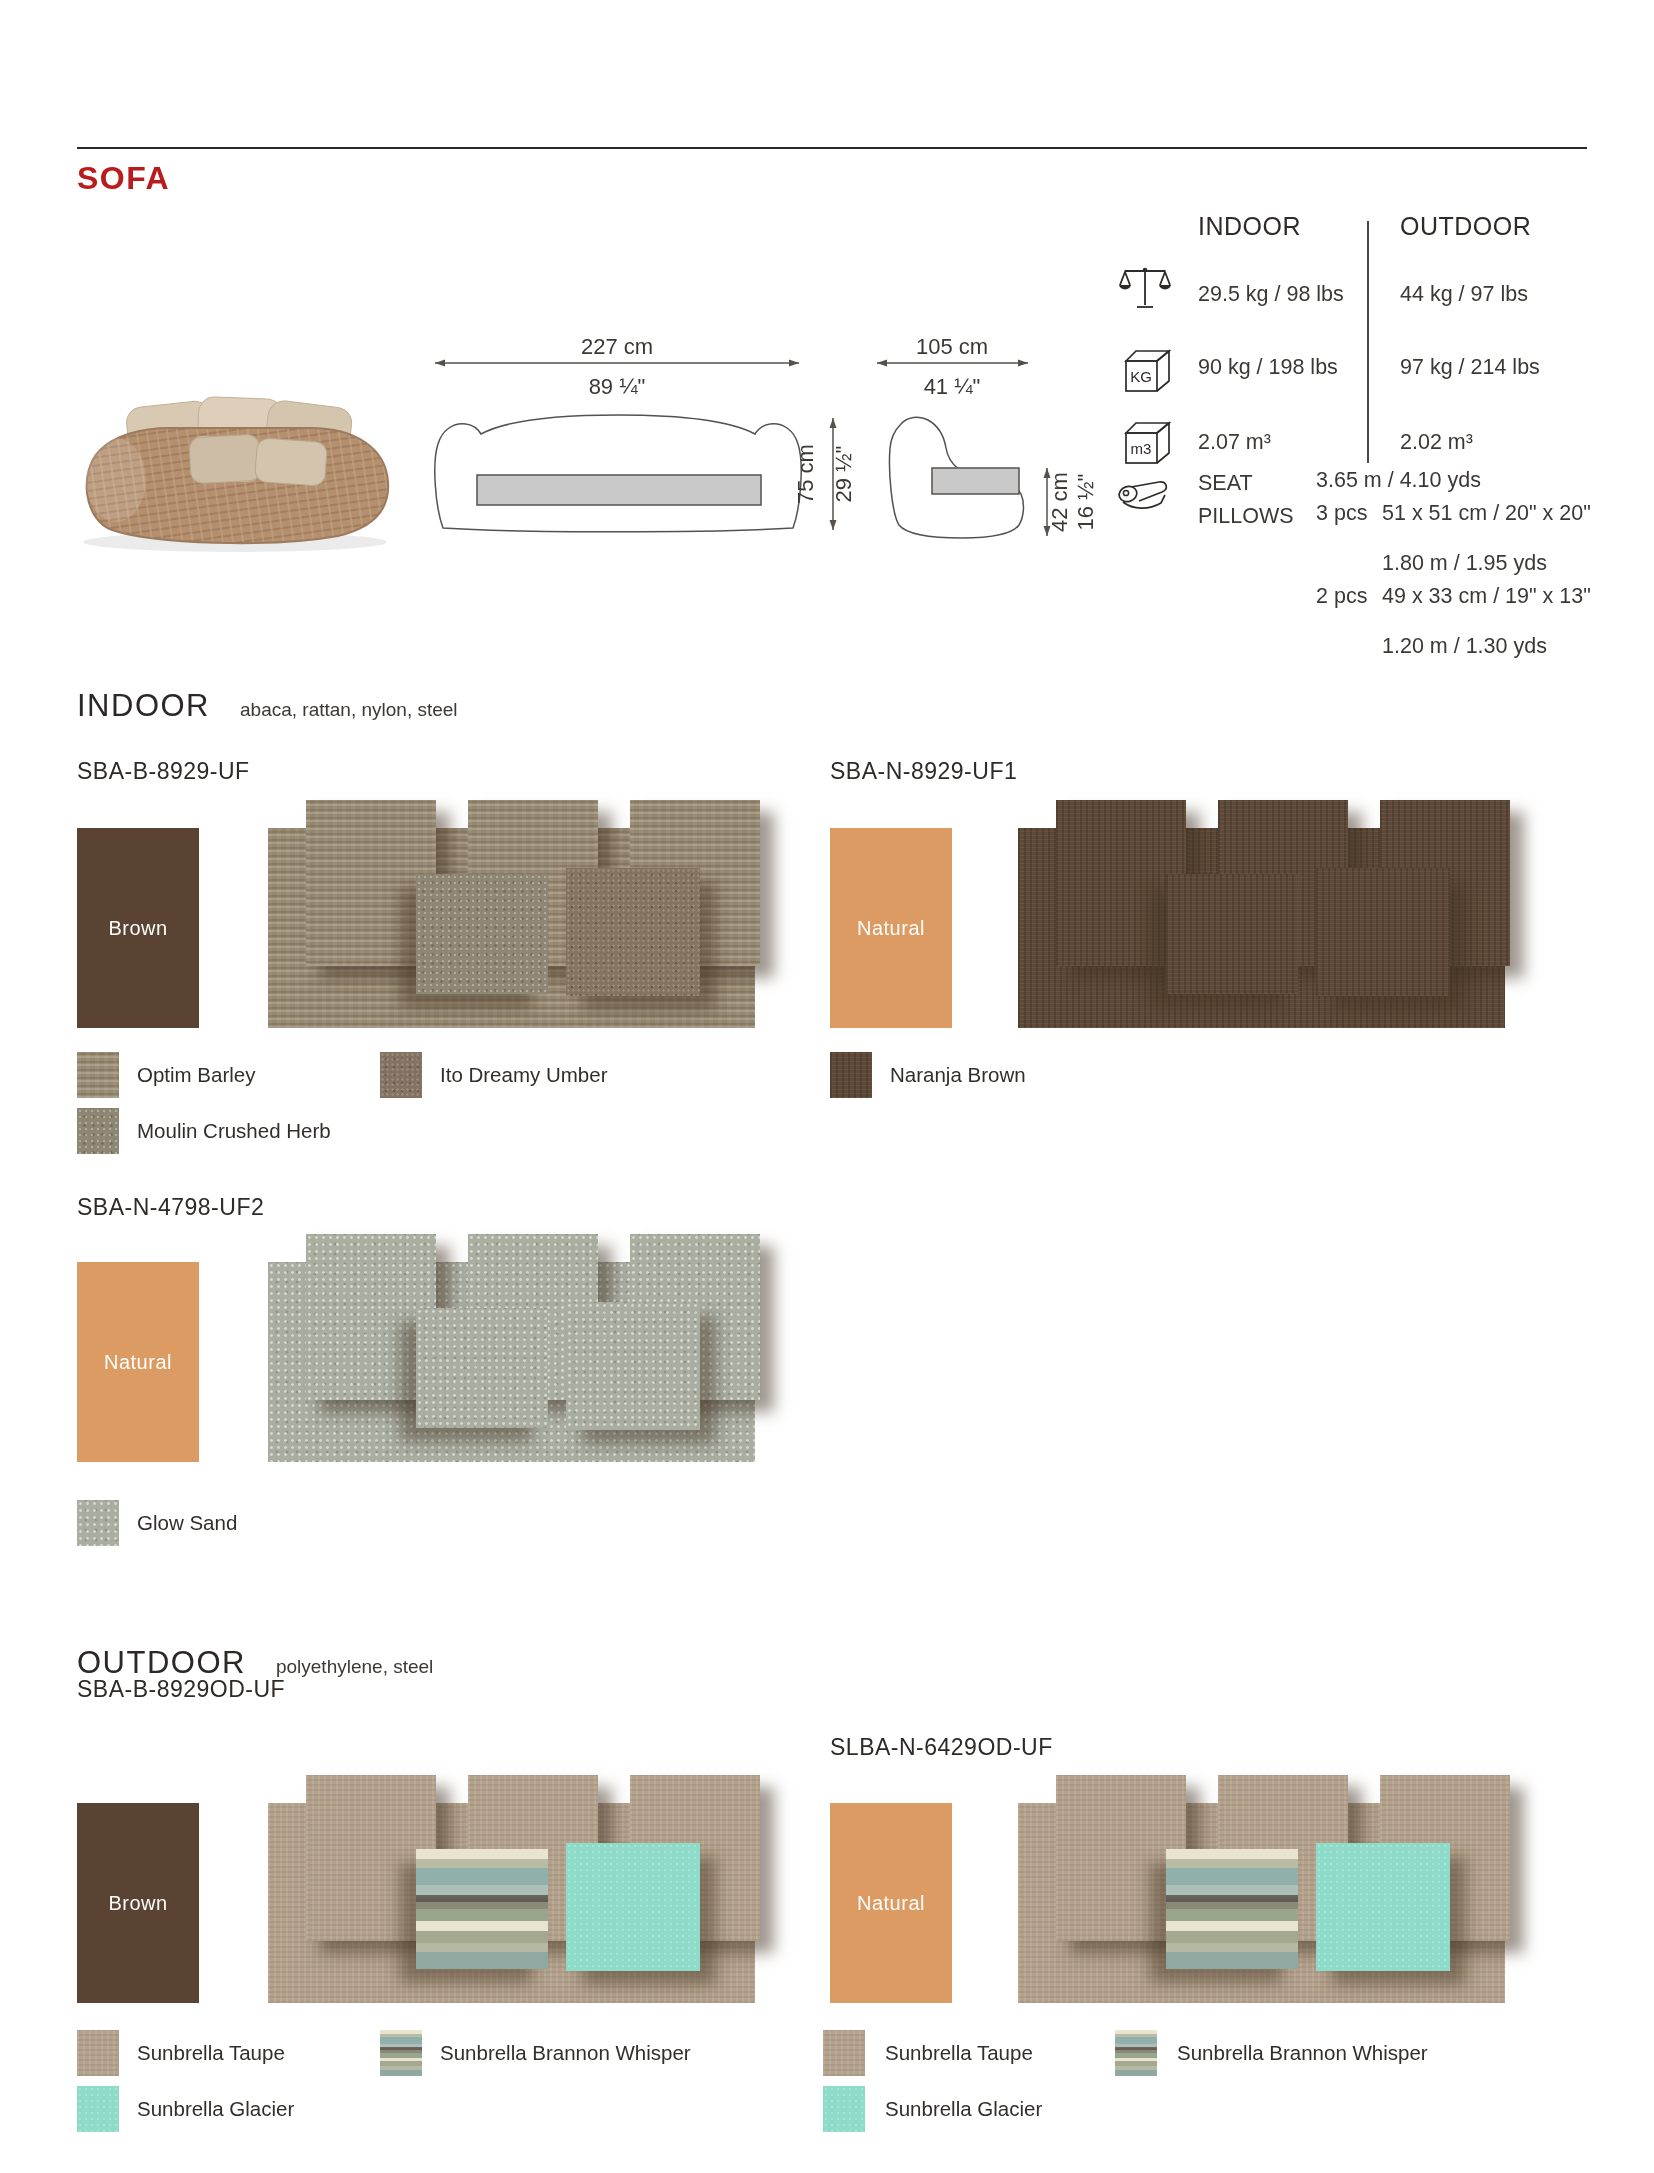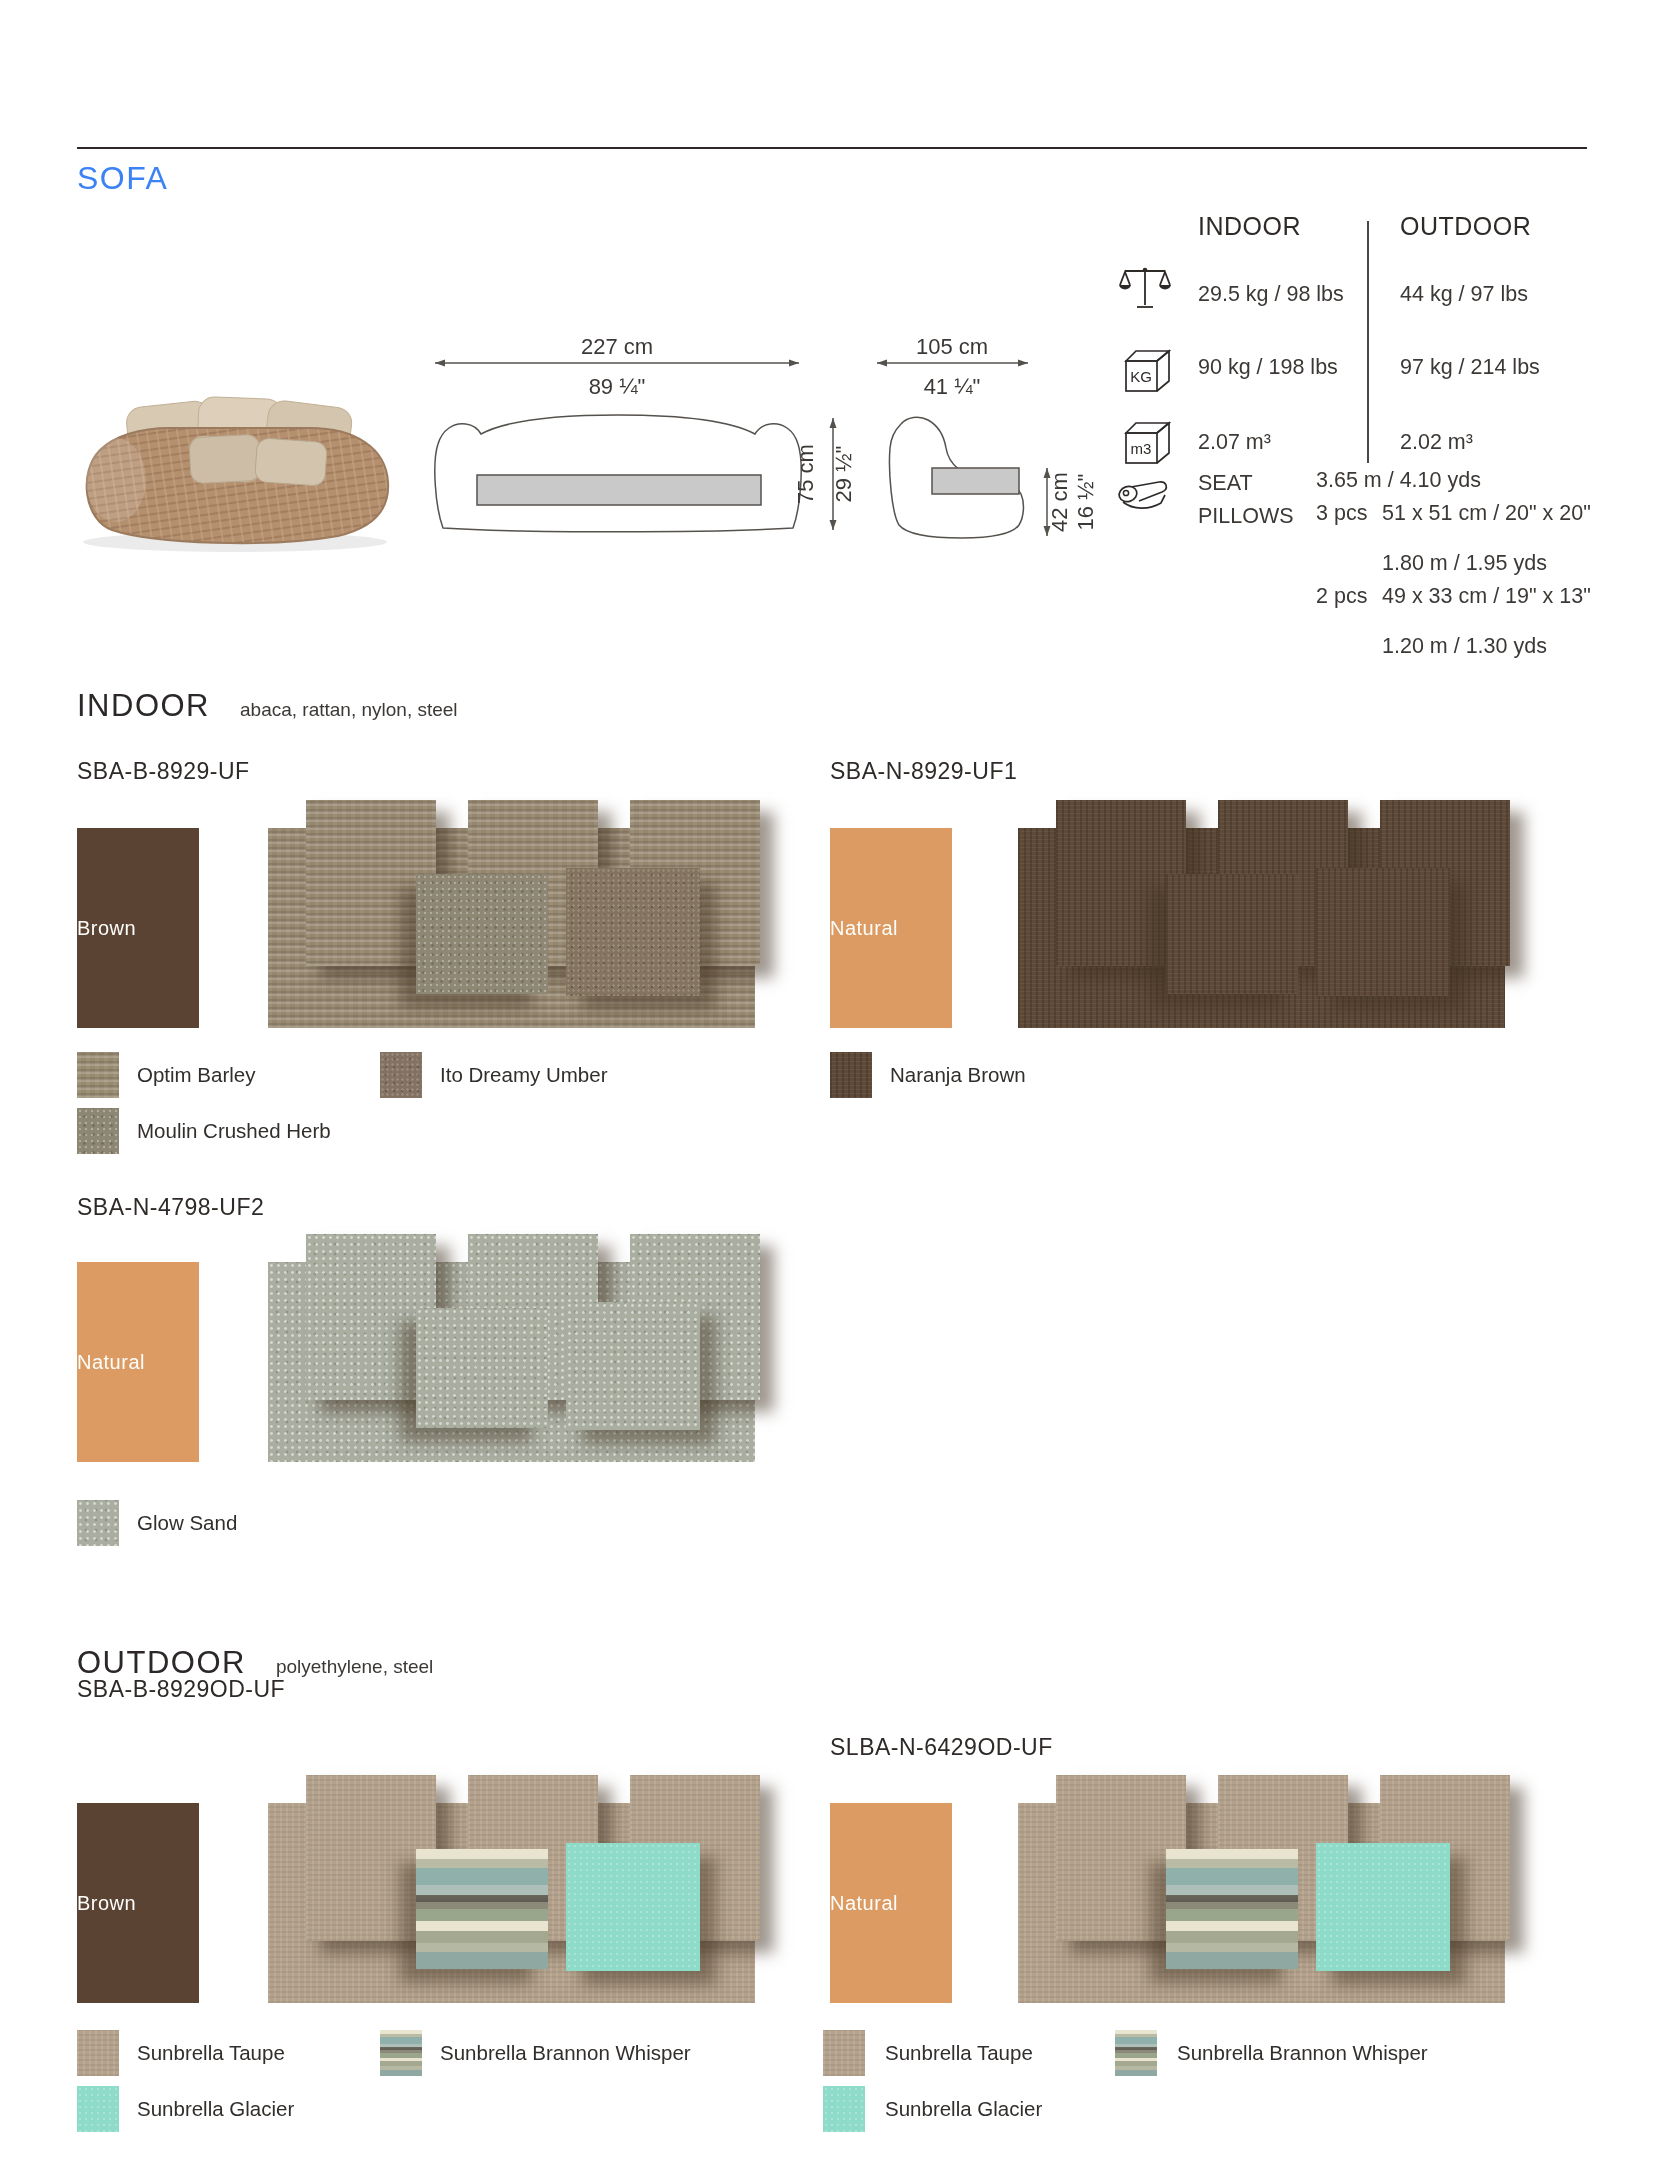--- a/index.html
+++ b/index.html
@@ -3,38 +3,38 @@
 <meta charset="utf-8">
 <style>
   html,body{margin:0;padding:0;background:#fff;}
   .page{position:relative;width:1654px;height:2173px;background:#ffffff;
         font-family:"Liberation Sans",sans-serif;color:#2e2a28;overflow:hidden;}
   .abs{position:absolute;}
 
   
   .brand{right:67px;top:62px;font-size:72px;font-weight:400;letter-spacing:2px;color:#262223;line-height:1;}
   .rule{left:77px;top:147px;width:1510px;height:2px;background:#2b2827;}
-  .product{left:77px;top:160px;font-size:32px;letter-spacing:1.5px;color:#3b82f6;}
+  .product{left:77px;top:160px;font-size:32px;letter-spacing:1.5px;color:#b91c1c;font-weight:bold;}
 
   
   .spec-col-head{font-size:25px;letter-spacing:.5px;color:#2e2a28;}
   .spec-divider{left:1367px;top:221px;width:2px;height:242px;background:#4a4745;}
   .spec-val{font-size:21.5px;color:#3c3835;white-space:nowrap;}
   .pil-line{display:flex;font-size:21.5px;color:#3c3835;height:33px;align-items:flex-start;white-space:nowrap;}
   .pil-qty{display:inline-block;width:66px;flex:0 0 66px;}
   .pil-indent{padding-left:66px;margin-top:17px;}
 
   
   .sec-head{display:flex;align-items:baseline;gap:30px;}
   .sec-title{font-size:31px;letter-spacing:1.5px;color:#2b2827;}
   .sec-mat{font-size:19px;color:#3c3835;}
   .sku{font-size:23px;letter-spacing:.5px;color:#2e2a28;white-space:nowrap;}
 
   
-  .finish{width:122px;height:200px;display:flex;align-items:center;
+  .finish{width:122px;height:200px;display:flex;align-items:center;justify-content:center;
           color:#fdfdfb;font-size:20px;letter-spacing:.5px;}
 
   
   .collage{width:500px;height:228px;}
   .collage .piece{position:absolute;}
   .collage .base{left:0;top:28px;width:487px;height:200px;z-index:1;}
   .collage .tab{top:0;width:130px;height:166px;z-index:2;box-shadow:14px 12px 14px rgba(66,50,34,.5);}
   .collage .tab1{left:38px;}
   .collage .tab2{left:200px;}
   .collage .tab3{left:362px;}

